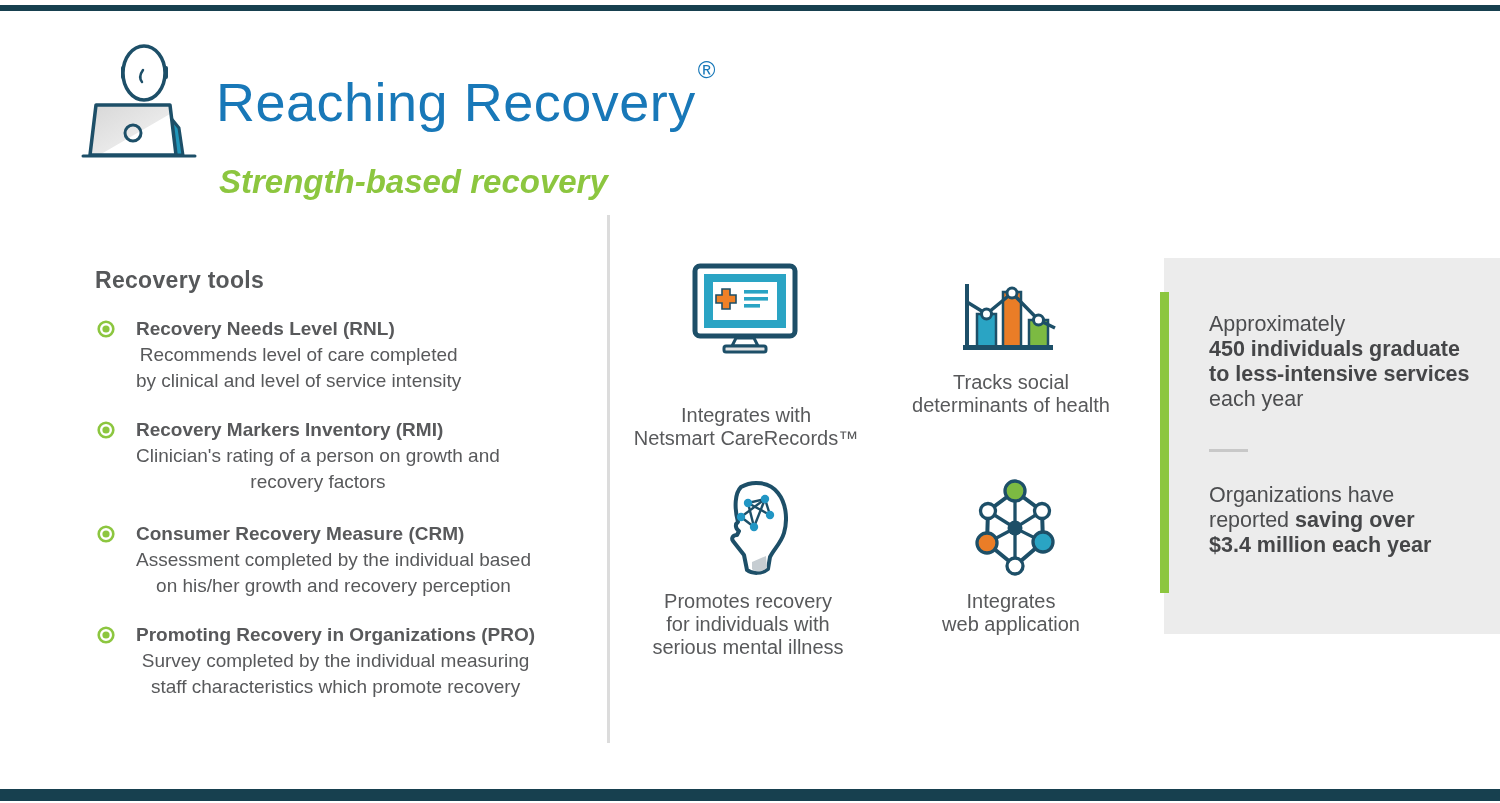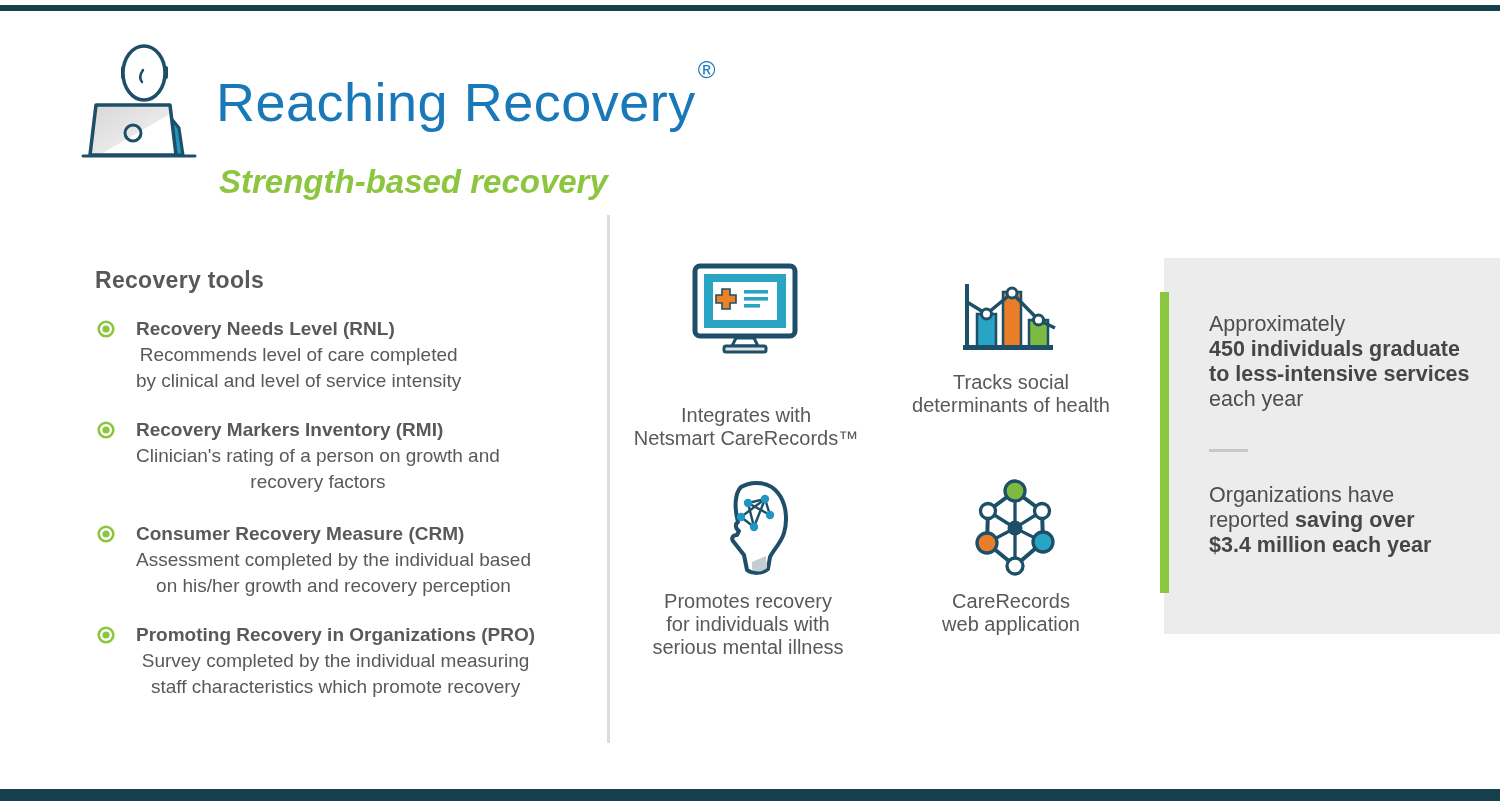--- a/index.html
+++ b/index.html
@@ -198,21 +198,21 @@
     <circle cx="50" cy="89" r="8" fill="#ffffff" stroke="#1d4f68" stroke-width="3.3"></circle>
   </svg>
 
   <div class="caption cap-0">Integrates with
 Netsmart CareRecords™</div>
   <div class="caption cap-1">Tracks social
 determinants of health</div>
   <div class="caption cap-2">Promotes recovery
 for individuals with
 serious mental illness</div>
-  <div class="caption cap-3">CareRecords
+  <div class="caption cap-3">Integrates
 web application</div>
 
   <div class="panel"></div>
   <div class="panel-accent"></div>
 
   <div class="stat s1"><span>Approximately
 </span><strong>450 individuals graduate
 to less-intensive services</strong><span>
 each year</span></div>
 

